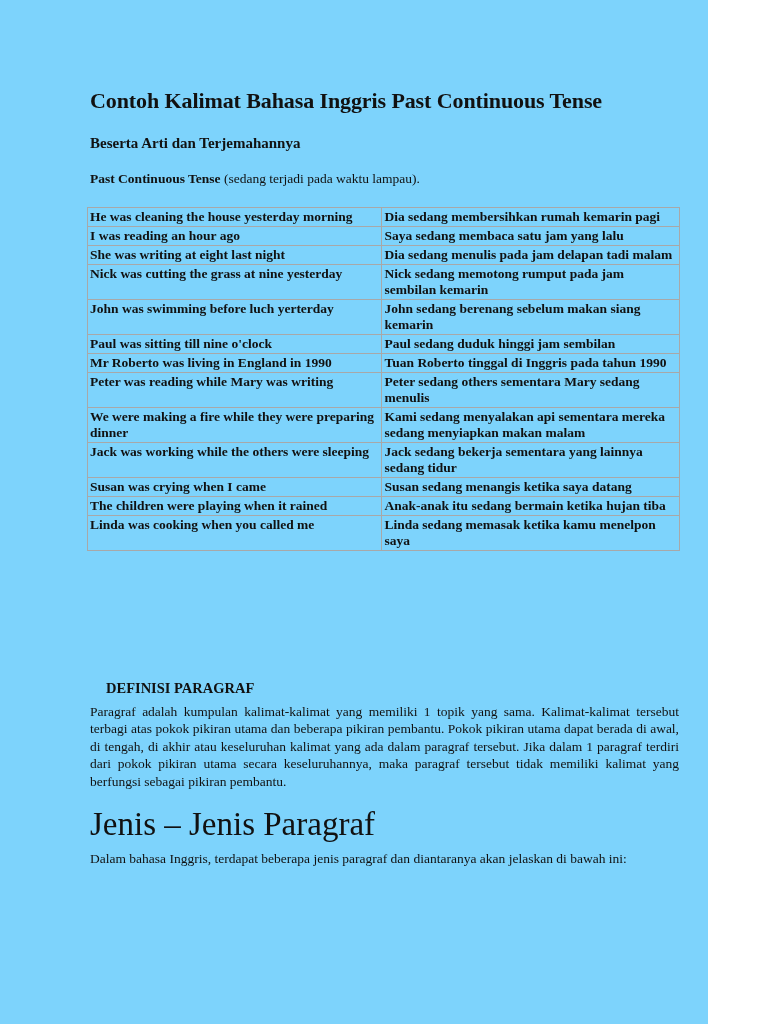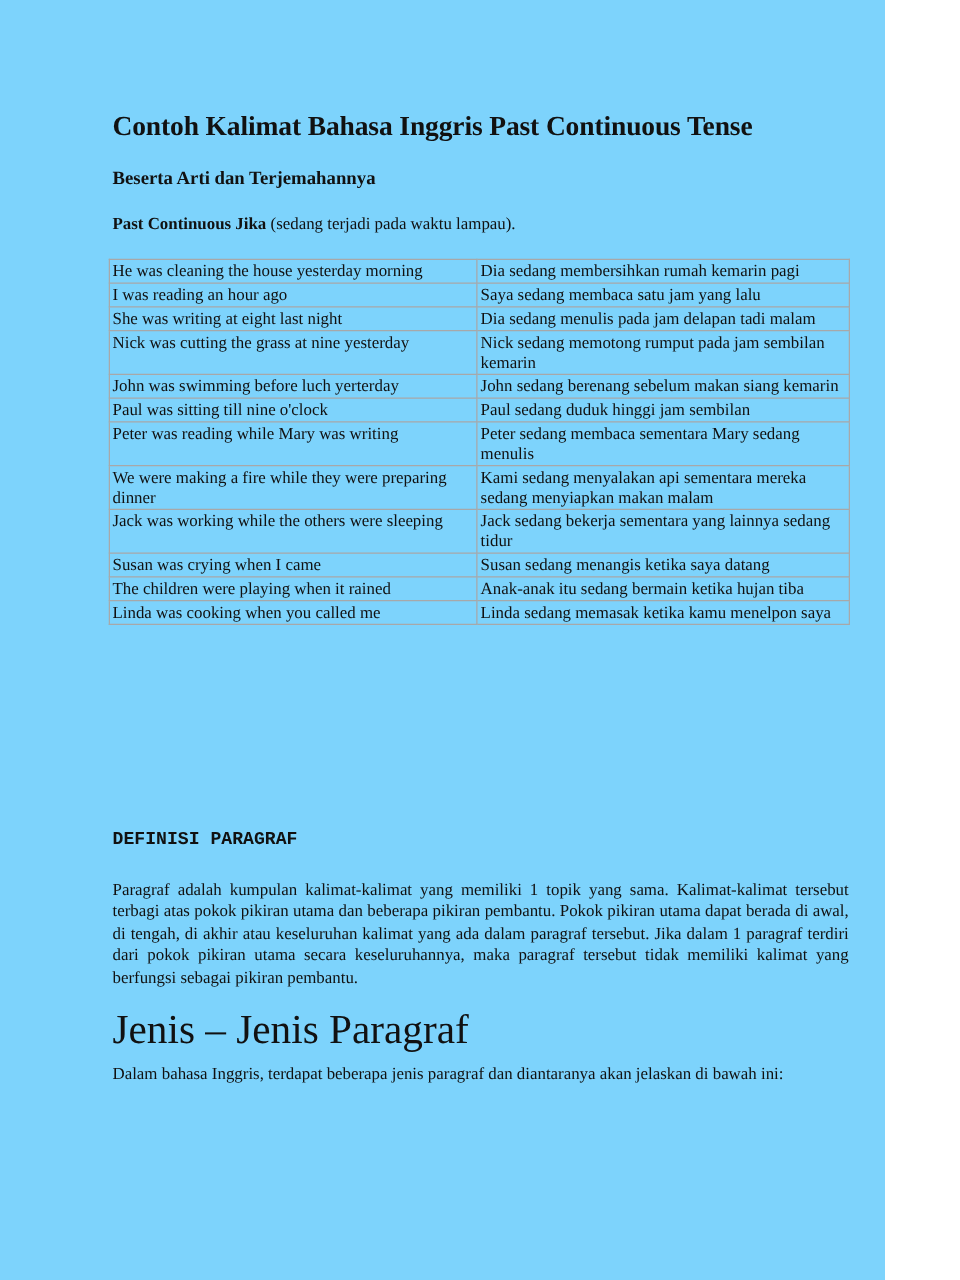--- a/index.html
+++ b/index.html
@@ -19,47 +19,47 @@
     .intro {
       position: absolute; left: 90px; top: 171px; margin: 0;
       font-size: 13.5px;
     }
     .intro b { font-weight: bold; }
     table.tense {
       position: absolute; left: 87px; top: 207px; width: 593px;
       border-collapse: collapse; font-size: 13.5px; line-height: 16px;
     }
     table.tense td {
-      border: 1.5px solid #a8a8a8; padding: 1px 2px 1px 2px; vertical-align: top;
+      border: 1.5px solid #a8a8a8; padding: 1px 2px 1px 2px; vertical-align: top; font-weight: bold;
     }
     table.tense td.en { width: 290px; }
     table.tense td.id { width: 293px; }
     .h-def {
-      position: absolute; left: 90px; top: 664px; margin: 0;
-      font-family: Liberation Mono, monospace;
+      position: absolute; left: 90px; top: 664px; margin: 16px;
+      font-family: Liberation Serif, serif;
       font-size: 14.5px; font-weight: bold; letter-spacing: 0px;
     }
     .para {
       position: absolute; left: 90px; width: 589px; margin: 0;
       font-size: 13.5px; line-height: 17.4px; text-align: justify;
     }
     .p-def { top: 703px; }
     .h-jenis {
       position: absolute; left: 90px; top: 806px; margin: 0;
       font-size: 33px; font-weight: normal;
     }
     .p-jenis { top: 850px; }
   </style>
 </head>
 <body>
 
 <div class="page">
   <h1 class="title">Contoh Kalimat Bahasa Inggris Past Continuous Tense</h1>
   <h2 class="subtitle">Beserta Arti dan Terjemahannya</h2>
-  <p class="intro"><b>Past Continuous Jika</b><span> (sedang terjadi pada waktu lampau).</span></p>
+  <p class="intro"><b>Past Continuous Tense</b><span> (sedang terjadi pada waktu lampau).</span></p>
 
   <table class="tense">
     <tbody>
       <tr>
           <td class="en">He was cleaning the house yesterday morning</td>
           <td class="id">Dia sedang membersihkan rumah kemarin pagi</td>
         </tr>
       <tr>
           <td class="en">I was reading an hour ago</td>
           <td class="id">Saya sedang membaca satu jam yang lalu</td>
@@ -74,22 +74,26 @@
         </tr>
       <tr>
           <td class="en">John was swimming before luch yerterday</td>
           <td class="id">John sedang berenang sebelum makan siang kemarin</td>
         </tr>
       <tr>
           <td class="en">Paul was sitting till nine o'clock</td>
           <td class="id">Paul sedang duduk hinggi jam sembilan</td>
         </tr>
       <tr>
+          <td class="en">Mr Roberto was living in England in 1990</td>
+          <td class="id">Tuan Roberto tinggal di Inggris pada tahun 1990</td>
+        </tr>
+      <tr>
           <td class="en">Peter was reading while Mary was writing</td>
-          <td class="id">Peter sedang membaca sementara Mary sedang menulis</td>
+          <td class="id">Peter sedang others sementara Mary sedang menulis</td>
         </tr>
       <tr>
           <td class="en">We were making a fire while they were preparing dinner</td>
           <td class="id">Kami sedang menyalakan api sementara mereka sedang menyiapkan makan malam</td>
         </tr>
       <tr>
           <td class="en">Jack was working while the others were sleeping</td>
           <td class="id">Jack sedang bekerja sementara yang lainnya sedang tidur</td>
         </tr>
       <tr>

